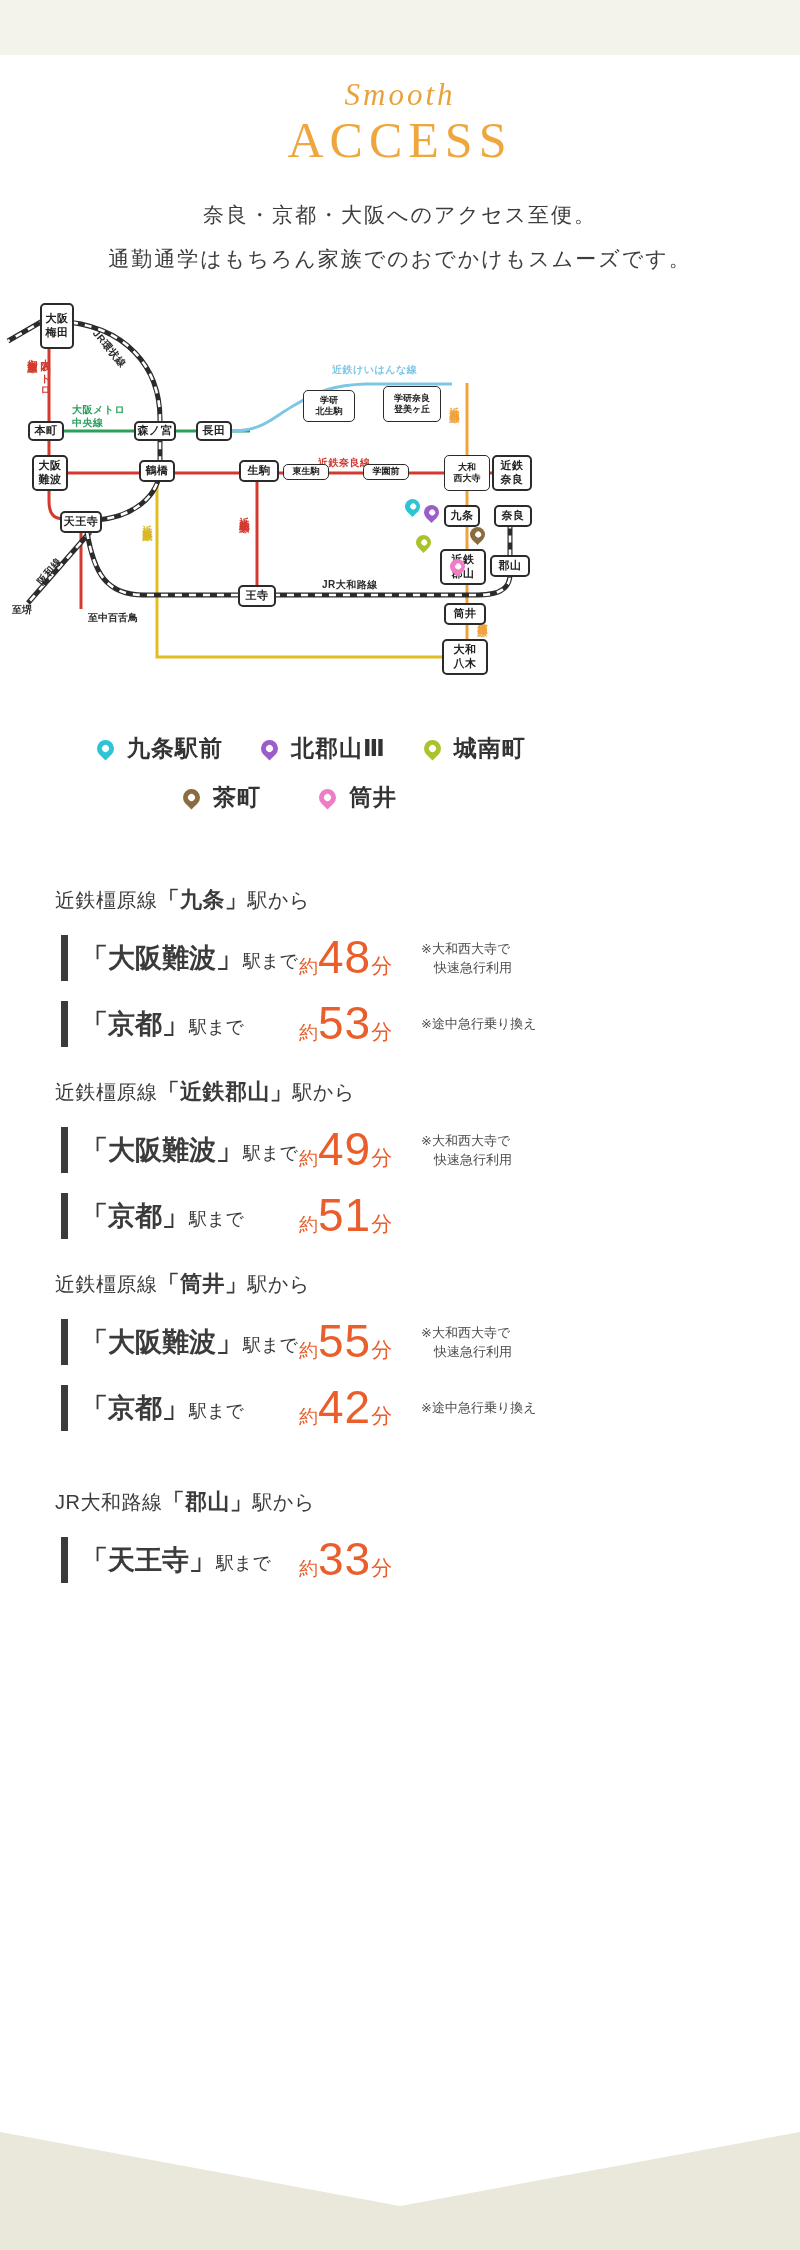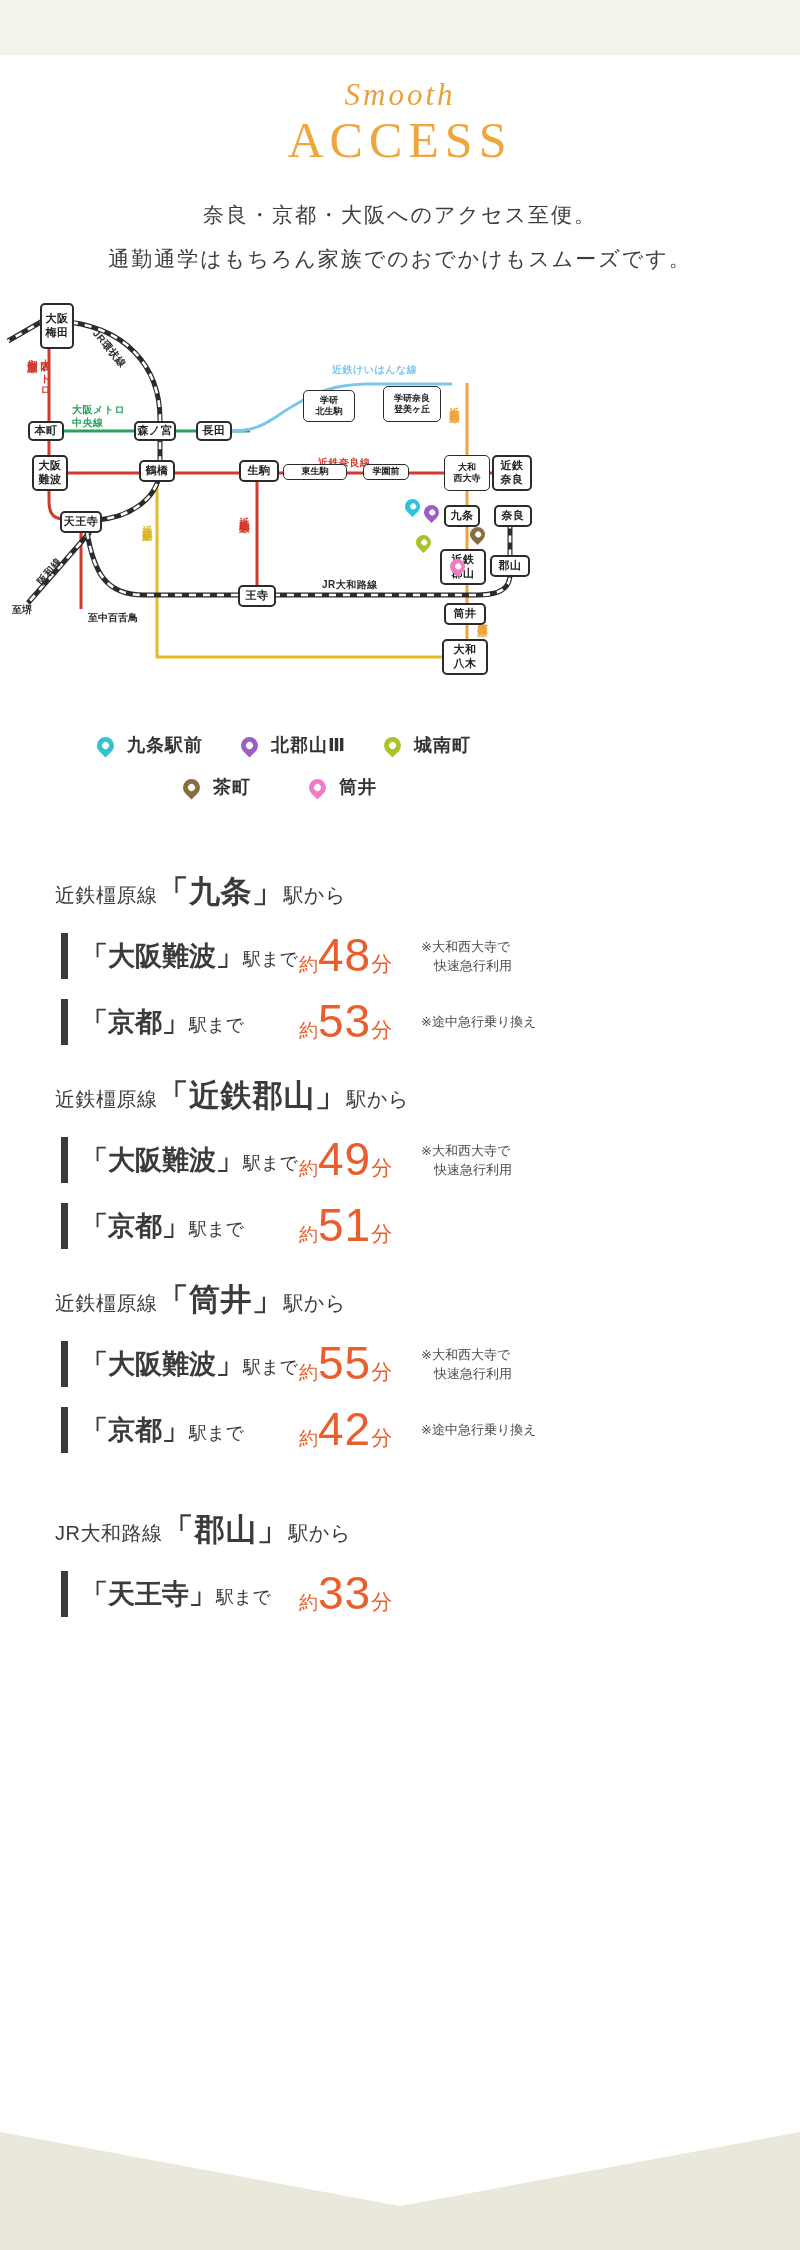--- a/index.html
+++ b/index.html
@@ -29,28 +29,28 @@
   .pin::after { content:""; position:absolute; left:4.5px; top:4.5px; width:6px; height:6px; border-radius:50%; background:#fff; }
 
   
   .legend { margin-top:12px; }
   .legend-row { display:flex; align-items:center; margin-bottom:18px; }
   .legend-row-1 { padding-left:97px; gap:38px; }
   .legend-row-2 { padding-left:183px; gap:58px; }
   .legend-item { display:flex; align-items:center; gap:13px; }
   .legend-pin { position:relative; width:17px; height:17px; border-radius:50% 50% 50% 0; transform:rotate(-45deg); flex:0 0 auto; }
   .legend-pin::after { content:""; position:absolute; left:5px; top:5px; width:7px; height:7px; border-radius:50%; background:#fff; }
-  .legend-label { font-size:18px; font-weight:700; color:#333; letter-spacing:1px; }
+  .legend-label { font-size:23px; font-weight:700; color:#333; letter-spacing:1px; }
 
   
   .sections { margin-top:72px; padding-left:55px; }
   .section { margin-bottom:30px; }
   .section.gap-before { margin-top:56px; }
   .sec-head { font-size:20px; color:#3b3b3b; margin-bottom:10px; letter-spacing:0.5px; }
-  .sec-station { font-size:31px; font-weight:600; }
+  .sec-station { font-size:22px; font-weight:600; }
   .route { display:flex; align-items:center; margin:20px 0 10px 6px; min-height:46px; }
   .bar { width:7px; align-self:stretch; background:#3b3b3b; margin-right:13px; flex:0 0 auto; }
   .dest-wrap { width:218px; color:#3b3b3b; flex:0 0 auto; }
   .dest { font-size:27px; font-weight:600; }
   .dsuffix { font-size:18px; }
   .time { width:118px; display:flex; align-items:baseline; color:#ea5e2b; flex:0 0 auto; }
   .approx { font-size:19px; }
   .min { font-size:46px; font-weight:500; line-height:0.95; letter-spacing:1px; }
   .unit { font-size:21px; }
   .notes { margin-left:4px; font-size:13px; color:#4c4c4c; line-height:1.5; }
@@ -138,21 +138,21 @@
       </div>
       <div class="station" style="left: 139px; top: 169px; width: 36px; height: 22px;">
         <span>鶴橋</span>
       </div>
       <div class="station" style="left: 196px; top: 130px; width: 36px; height: 20px;">
         <span>長田</span>
       </div>
       <div class="station" style="left: 239px; top: 169px; width: 40px; height: 22px; font-family: Liberation Serif, serif;">
         <span>生駒</span>
       </div>
-      <div class="station small" style="left: 283px; top: 173px; width: 64px; height: 16px;">
+      <div class="station small" style="left: 283px; top: 173px; width: 46px; height: 16px;">
         <span>東生駒</span>
       </div>
       <div class="station small" style="left: 303px; top: 99px; width: 52px; height: 32px;">
         <span>学研</span>
         <span>北生駒</span>
       </div>
       <div class="station small" style="left: 383px; top: 95px; width: 58px; height: 36px;">
         <span>学研奈良</span>
         <span>登美ヶ丘</span>
       </div>

